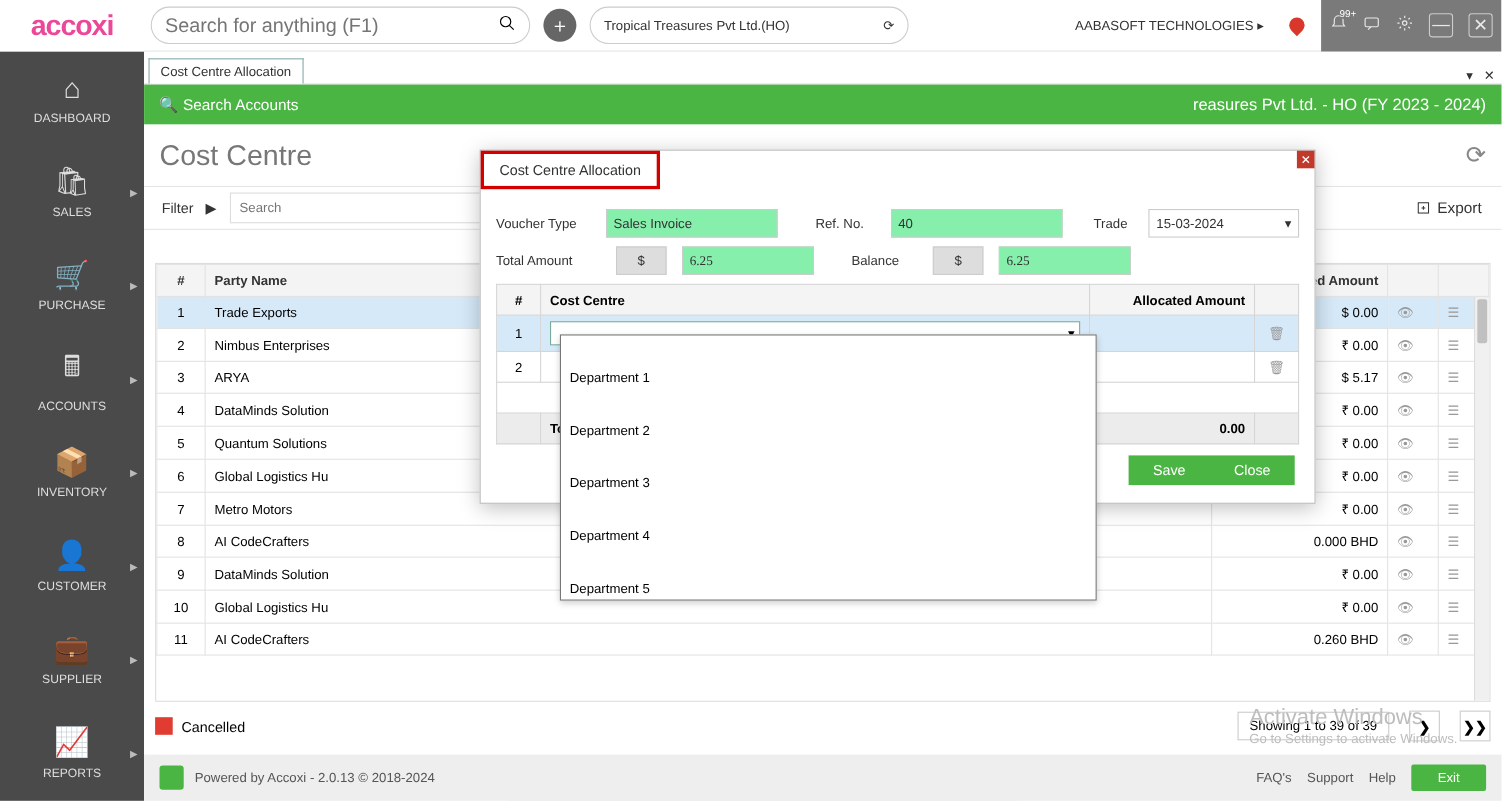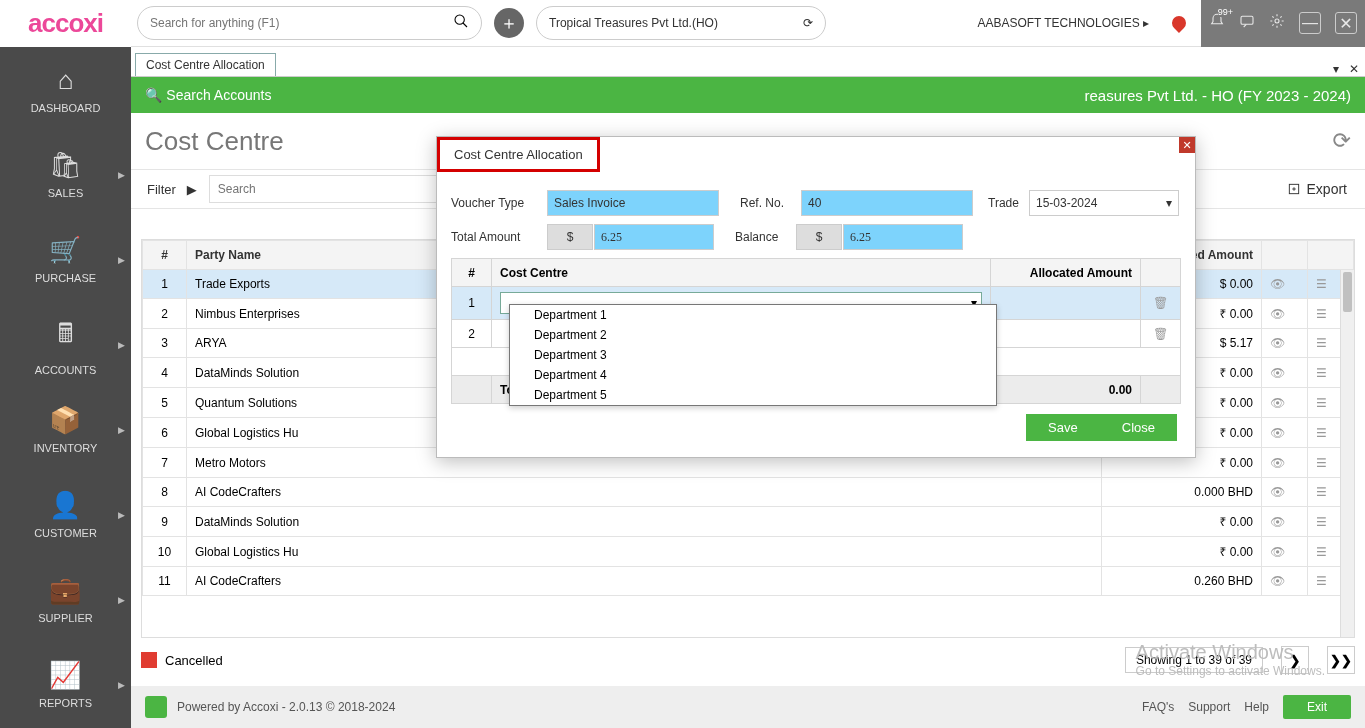--- a/index.html
+++ b/index.html
@@ -3,21 +3,21 @@
 <meta charset="utf-8">
 <style>
 * { box-sizing: border-box; margin: 0; padding: 0; font-family: "Segoe UI", Tahoma, sans-serif; }
 html, body { width: 1365px; height: 728px; overflow: hidden; background: #fff; }
 
 
 .topbar { height: 47px; display: flex; align-items: center; background: #fff; border-bottom: 1px solid #e0e0e0; }
 .logo { width: 131px; height: 47px; display: flex; align-items: center; justify-content: center; background: #fff; }
 .logo-text { font-size: 26px; font-weight: 700; letter-spacing: -1px; color: #ec4899; }
 .search-box { flex: 0 0 345px; height: 34px; border: 1px solid #ccc; border-radius: 17px; display: flex; align-items: center; padding: 0 12px; margin-left: 6px; }
-.search-box input { border: none; outline: none; flex: 1; font-size: 12px; color: #555; background: transparent; }
+.search-box input { border: none; outline: none; flex: 1; font-size: 18px; color: #555; background: transparent; }
 .plus-btn { width: 30px; height: 30px; border-radius: 15px; background: #666; color: #fff; display: flex; align-items: center; justify-content: center; margin: 0 12px; font-size: 18px; }
 .company-box { flex: 0 0 290px; height: 34px; border: 1px solid #ccc; border-radius: 17px; display: flex; align-items: center; padding: 0 12px; font-size: 12px; color: #333; }
 .company-box .spacer { flex: 1; }
 .right-top { margin-left: auto; display: flex; align-items: center; height: 47px; }
 .company-name { font-size: 12px; color: #333; margin-right: 8px; }
 .grey-panel { background: #7a7a7a; height: 47px; display: flex; align-items: center; padding: 0 8px; gap: 14px; }
 .grey-panel .ico, .grey-panel .win-btn { color: #e8e8e8; font-size: 16px; }
 .notif-badge { position: relative; }
 .notif-badge::after { content: attr(data-after); position: absolute; top: -6px; right: -8px; background: #7a7a7a; color: #fff; font-size: 9px; }
 .win-btn { width: 22px; height: 22px; border: 1px solid #ccc; border-radius: 3px; display: flex; align-items: center; justify-content: center; font-size: 12px; }
@@ -74,39 +74,39 @@
 .footer .exit { background: #4bb543; color: #fff; padding: 5px 24px; border-radius: 2px; }
 .watermark { position: absolute; right: 40px; bottom: 50px; color: #bdbdbd; font-size: 20px; text-align: left; pointer-events:none;}
 .watermark .sub { font-size: 12px; }
 
 
 .modal { position: absolute; left: 305px; top: 89px; width: 760px; background: #fff; border: 1px solid #bbb; box-shadow: 0 4px 18px rgba(0,0,0,.25); }
 .modal-title-wrap { display:flex; }
 .modal-title { border: 3px solid #d40000; padding: 7px 14px; font-size: 13px; color: #333; display:inline-block; }
 .modal-close { margin-left:auto; width:16px; height:16px; background:#c0392b; color:#fff; font-size:11px; display:flex; align-items:center; justify-content:center; }
 .modal-body { padding: 10px 14px 14px; }
-.form-row { display: flex; align-items: center; gap: 1px; margin: 8px 0; font-size: 12px; color: #333; }
+.form-row { display: flex; align-items: center; gap: 14px; margin: 8px 0; font-size: 12px; color: #333; }
 .form-row label { width: 95px; }
-.form-row .ro { background: #7dd3fc; border: 1px solid #ccc; height: 26px; padding: 0 6px; display: flex; align-items: center; }
+.form-row .ro { background: #86efac; border: 1px solid #ccc; height: 26px; padding: 0 6px; display: flex; align-items: center; }
 .form-row .ro.w170 { width: 172px; }
 .form-row .ro.w60 { width: 46px; justify-content: center; background:#ddd;}
 .form-row .ro.w110 { width: 120px; font-family: Liberation Serif, serif; }
 .form-row .date { border: 1px solid #ccc; height: 26px; width: 150px; display: flex; align-items: center; padding: 0 6px; justify-content: space-between; background:#fff;}
 .modal-table { width: 100%; border-collapse: collapse; font-size: 12px; margin-top: 8px; }
 .modal-table th, .modal-table td { border: 1px solid #d5d5d5; padding: 5px 8px; height: 28px; }
 .modal-table th { background: #f4f4f4; text-align: left; }
 .modal-table th.num, .modal-table td.num { width: 40px; text-align: center; }
 .modal-table th.amt, .modal-table td.amt { width: 150px; text-align: right; }
 .modal-table th.del, .modal-table td.del { width: 40px; text-align: center; color: #999; }
 .modal-table tr.selrow td { background: #d6e9f8; }
 .modal-table .dd { border: 1px solid #7a9; height: 22px; display: flex; align-items: center; justify-content: flex-end; padding: 0 4px; background:#fff;}
 .modal-table tfoot td { background: #ececec; font-weight: 600; }
 .modal-spacer { height: 215px; }
 .dropdown { position: absolute; border: 1px solid #777; background: #fff; font-size: 12px; box-shadow: 0 2px 6px rgba(0,0,0,.2); }
-.dropdown div { padding: 3px 24px; }
+.dropdown div { padding: 3px 8px; margin-top: 28px; }
 .modal-actions { display: flex; justify-content: flex-end; padding: 10px 4px 2px; }
 .modal-actions button { background: #4bb543; color: #fff; border: none; padding: 6px 22px; font-size: 13px; cursor: pointer; }
 
 svg.ic-svg { width: 1em; height: 1em; stroke: currentColor; fill: none; stroke-width: 1.6; }
 </style>
 </head>
 <body>
 
 <div class="topbar">
   <div class="logo">

